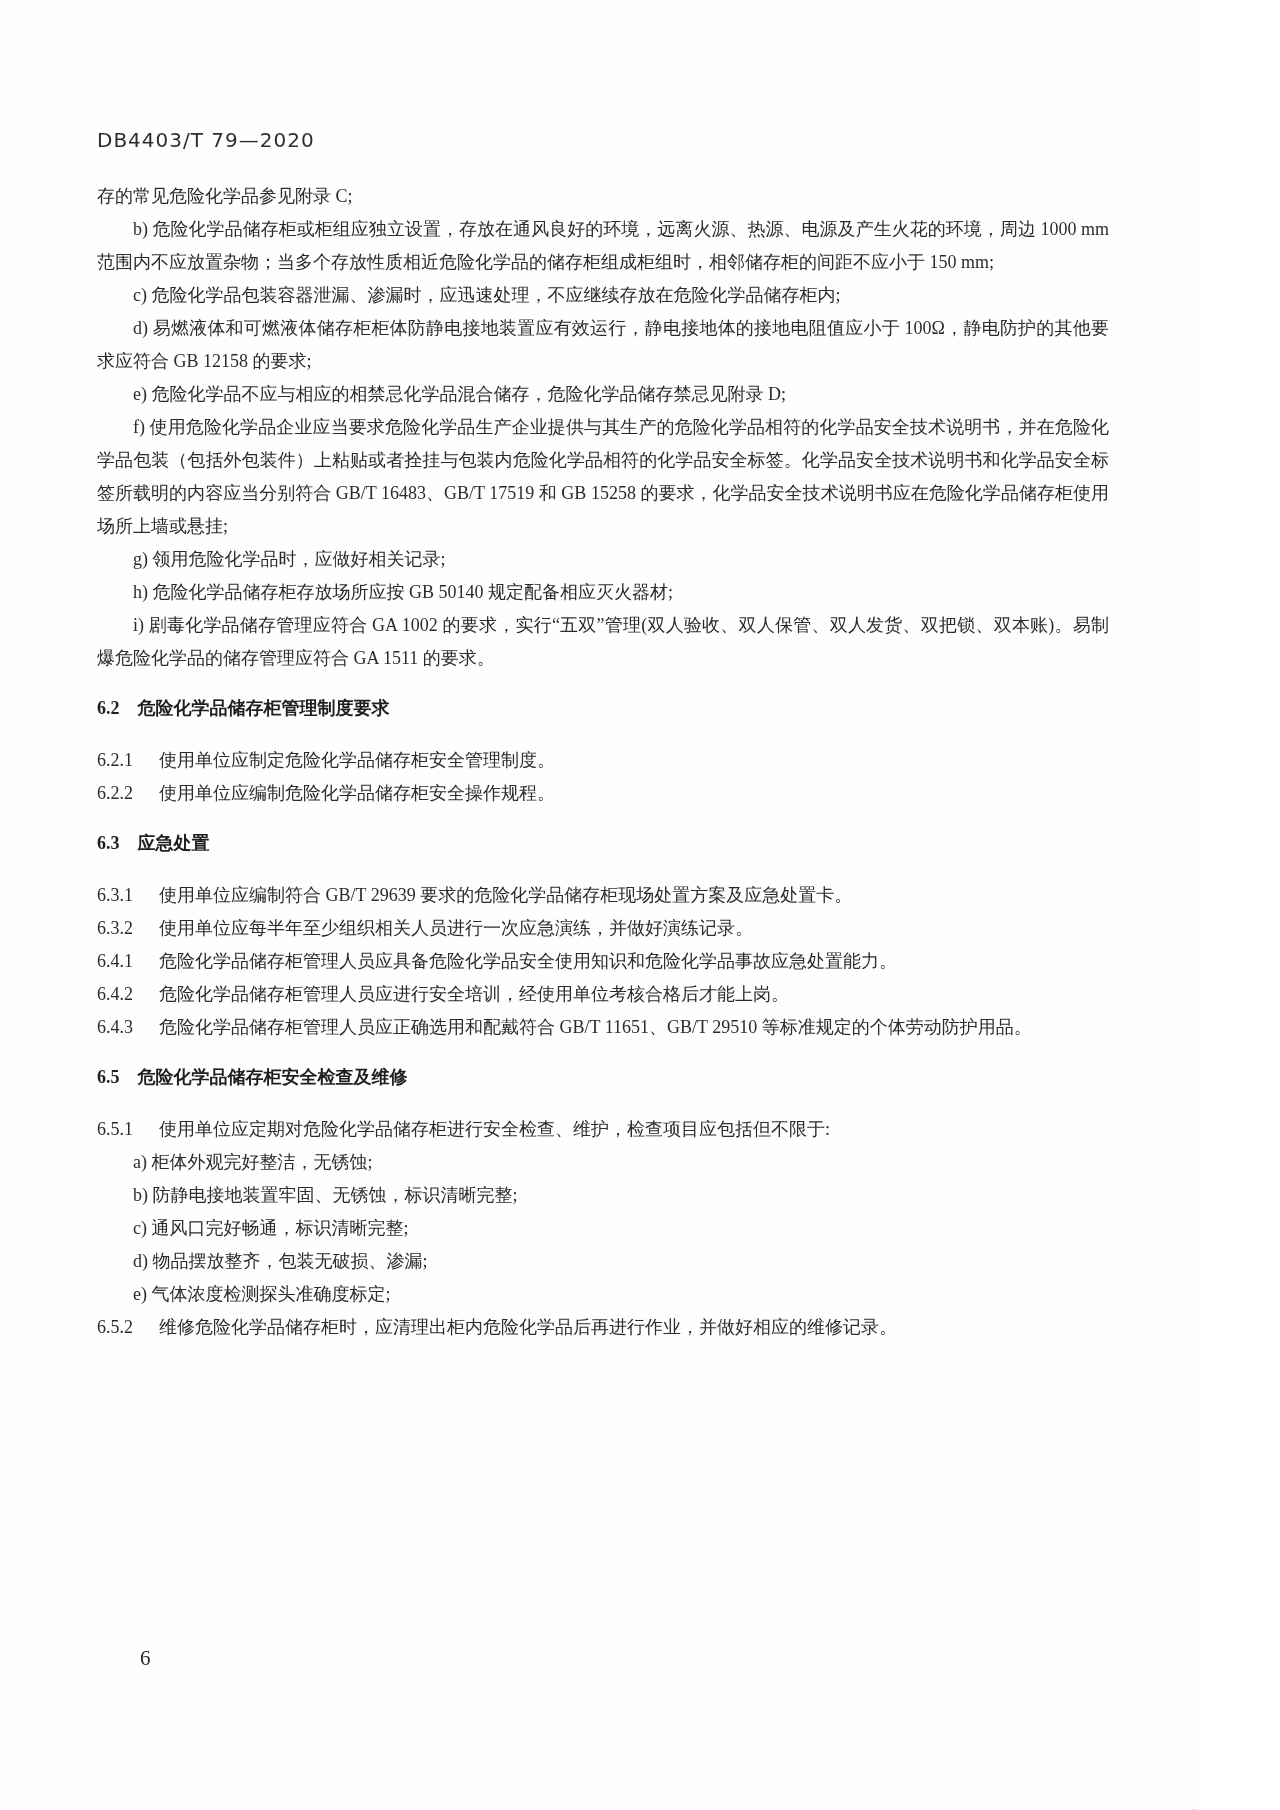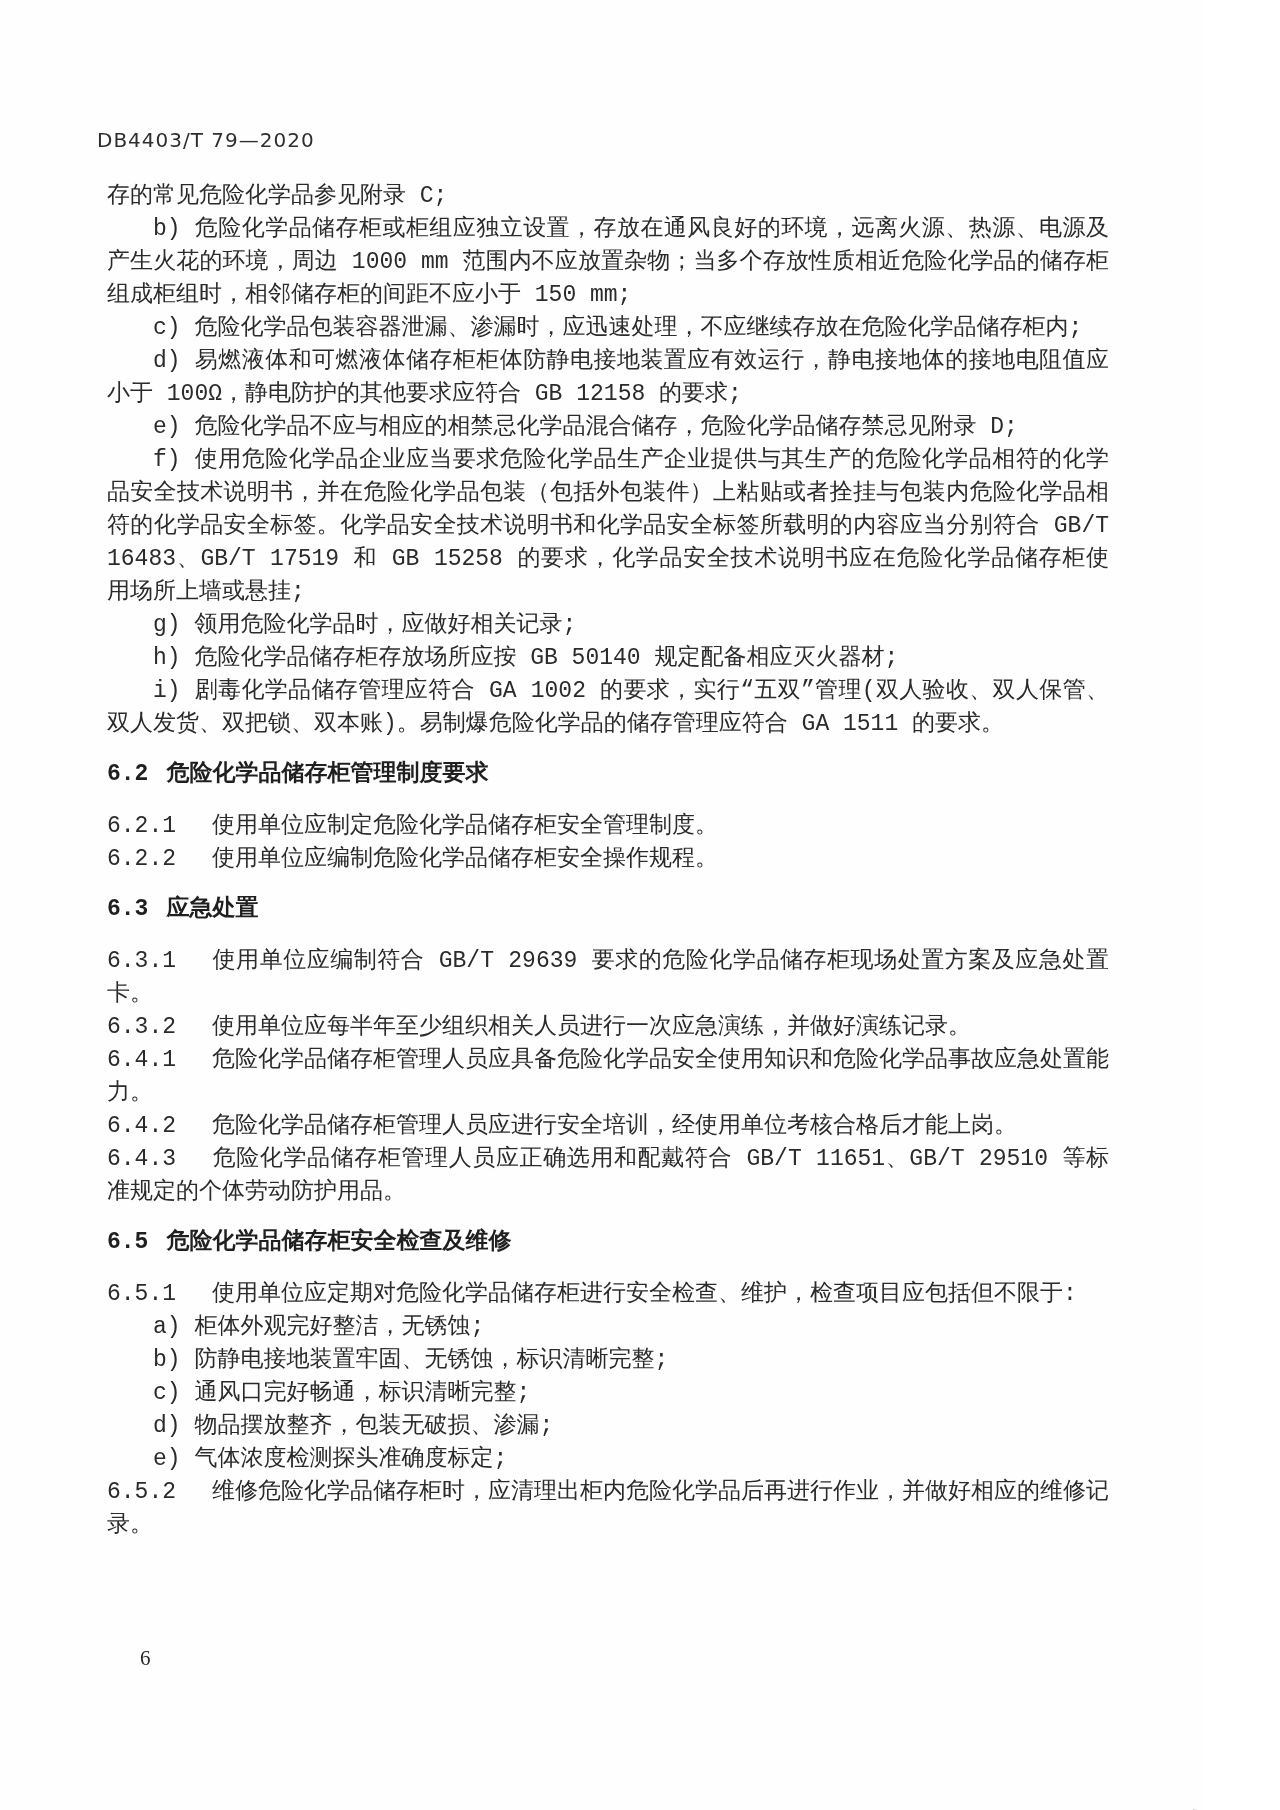--- a/index.html
+++ b/index.html
@@ -16,39 +16,38 @@
     position: absolute;
     left: 97px;
     top: 128px;
     font-family: "DejaVu Sans", "Liberation Sans", sans-serif;
     font-size: 20px;
     letter-spacing: 1px;
     color: #2e2e2e;
   }
   .content {
     position: absolute;
-    left: 107px;
+    left: 97px;
     right: 95px;
     top: 180px;
-    font-size: 23px;
+    font-size: 18px;
     line-height: 33px;
     text-align: justify;
-    font-family: Liberation Mono, monospace;
   }
   .content p { margin: 0; }
   p.flush { text-indent: 0; }
   p.item { text-indent: 2em; }
   p.sub { text-indent: 2em; }
   p.sec-heading {
     margin: 17px 0 19px 0 !important;
     font-weight: bold;
     color: #1f1f1f;
   }
   .sec-num { margin-right: 18px; margin-top: 14px; }
-  .clause-num { margin-right: 36px; }
+  .clause-num { margin-right: 26px; }
   .page-number {
     position: absolute;
     left: 140px;
     top: 1646px;
     font-size: 21px;
     color: #2b2b2b;
   }
   .watermark {
     position: absolute;
     left: 1108px;

